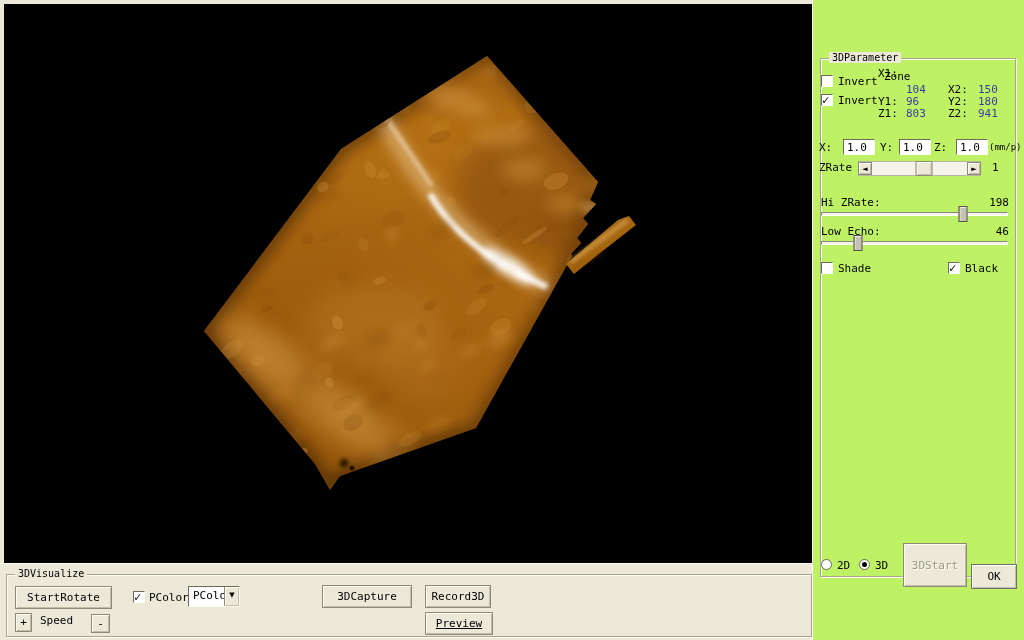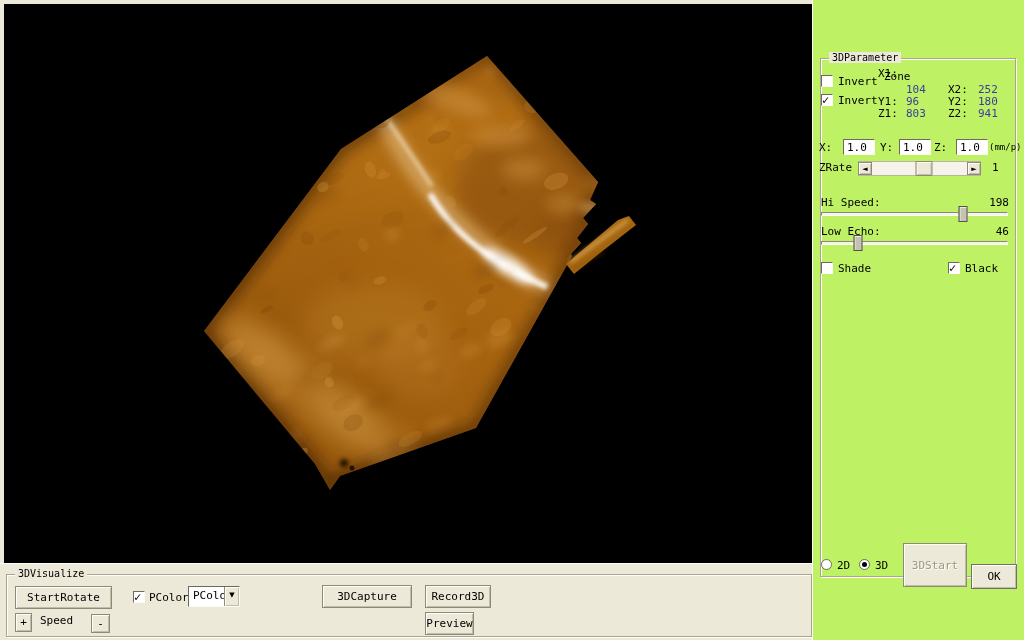--- a/index.html
+++ b/index.html
@@ -334,21 +334,21 @@
 
   <span class="checkbox" style="left:8px; top:75px;"></span>
   <span class="lbl" style="left:25px; top:76px;">Invert</span>
   <span class="checkbox checked" style="left:8px; top:94px;"></span>
   <span class="lbl" style="left:25px; top:95px;">Invert</span>
 
   <span class="lbl" style="left:71px; top:71px;">Zone</span>
   <span class="lbl" style="left:65px; top:68px;">X1:</span>
   <span class="lbl blue" style="left:93px; top:84px;">104</span>
   <span class="lbl" style="left:135px; top:84px;">X2:</span>
-  <span class="lbl blue" style="left:165px; top:84px;">252</span>
+  <span class="lbl blue" style="left:165px; top:84px;">150</span>
   <span class="lbl" style="left:65px; top:96px;">Y1:</span>
   <span class="lbl blue" style="left:93px; top:96px;">96</span>
   <span class="lbl" style="left:135px; top:96px;">Y2:</span>
   <span class="lbl blue" style="left:165px; top:96px;">180</span>
   <span class="lbl" style="left:65px; top:108px;">Z1:</span>
   <span class="lbl blue" style="left:93px; top:108px;">803</span>
   <span class="lbl" style="left:135px; top:108px;">Z2:</span>
   <span class="lbl blue" style="left:165px; top:108px;">941</span>
 
   <span class="lbl" style="left:6px; top:142px;">X:</span>
@@ -360,21 +360,21 @@
   <span class="lbl" style="left:176px; top:141px; font-size:9px;">(mm/p)</span>
 
   <span class="lbl" style="left:6px; top:162px;">ZRate</span>
   <div class="scrollbar" style="left:45px; top:161px; width:123px;">
     <span class="sb-btn left">◄</span>
     <span class="sb-thumb" style="left: 54%;"></span>
     <span class="sb-btn right">►</span>
   </div>
   <span class="lbl" style="left:179px; top:162px;">1</span>
 
-  <span class="lbl" style="left:8px; top:197px;">Hi Speed:</span>
+  <span class="lbl" style="left:8px; top:197px;">Hi ZRate:</span>
   <span class="lbl val-right" style="left:160px; top:197px; width:36px;">198</span>
   <div class="slider-track" style="left:8px; top:212px; width:187px;">
     <span class="slider-thumb" style="left: 76%;"></span>
   </div>
 
   <span class="lbl" style="left:8px; top:226px;">Low Echo:</span>
   <span class="lbl val-right" style="left:160px; top:226px; width:36px;">46</span>
   <div class="slider-track" style="left:8px; top:241px; width:187px;">
     <span class="slider-thumb" style="left: 19.5%;"></span>
   </div>
@@ -406,14 +406,14 @@
   <span class="checkbox checked" style="left:133px; top:27px;"></span>
   <span class="lbl" style="left:149px; top:28px;">PColor</span>
 
   <div class="combo" style="left:188px; top:22px; width:52px; height:21px;">
     <span class="combo-text">PColor</span>
     <span class="combo-arrow">▼</span>
   </div>
 
   <button class="btn" style="left:322px; top:21px; width:90px; height:23px;">3DCapture</button>
   <button class="btn" style="left:425px; top:21px; width:66px; height:23px;">Record3D</button>
-  <button class="btn" style="left:425px; top:48px; width:49px; height:23px;">Preview</button>
+  <button class="btn" style="left:425px; top:48px; width:68px; height:23px;text-decoration:underline;">Preview</button>
 </div>
 
 </body></html>

